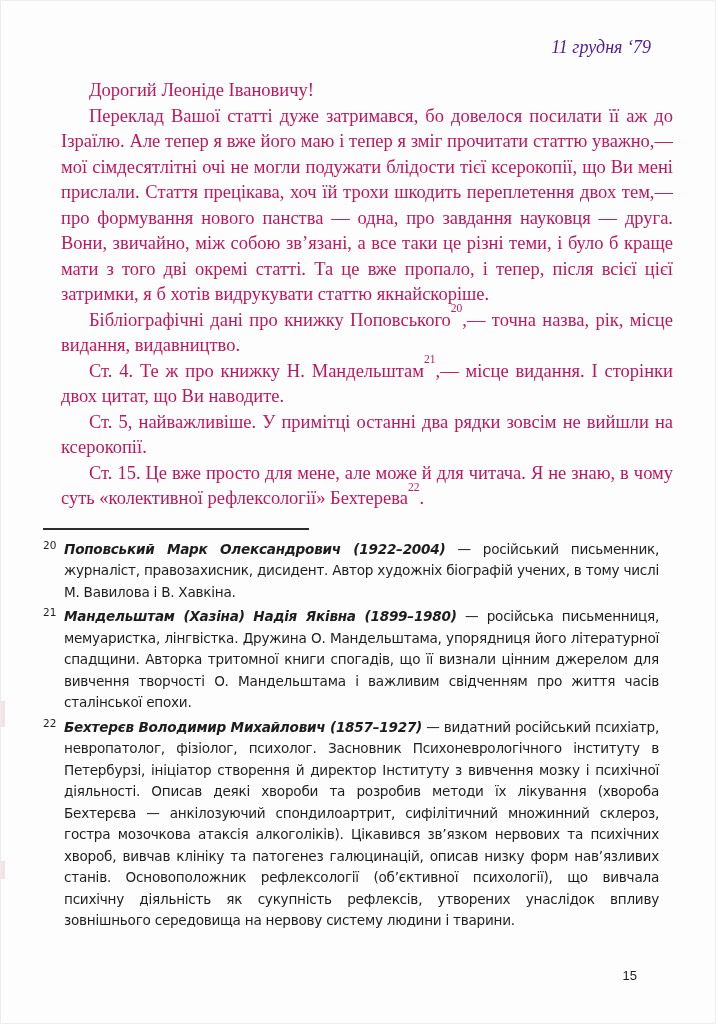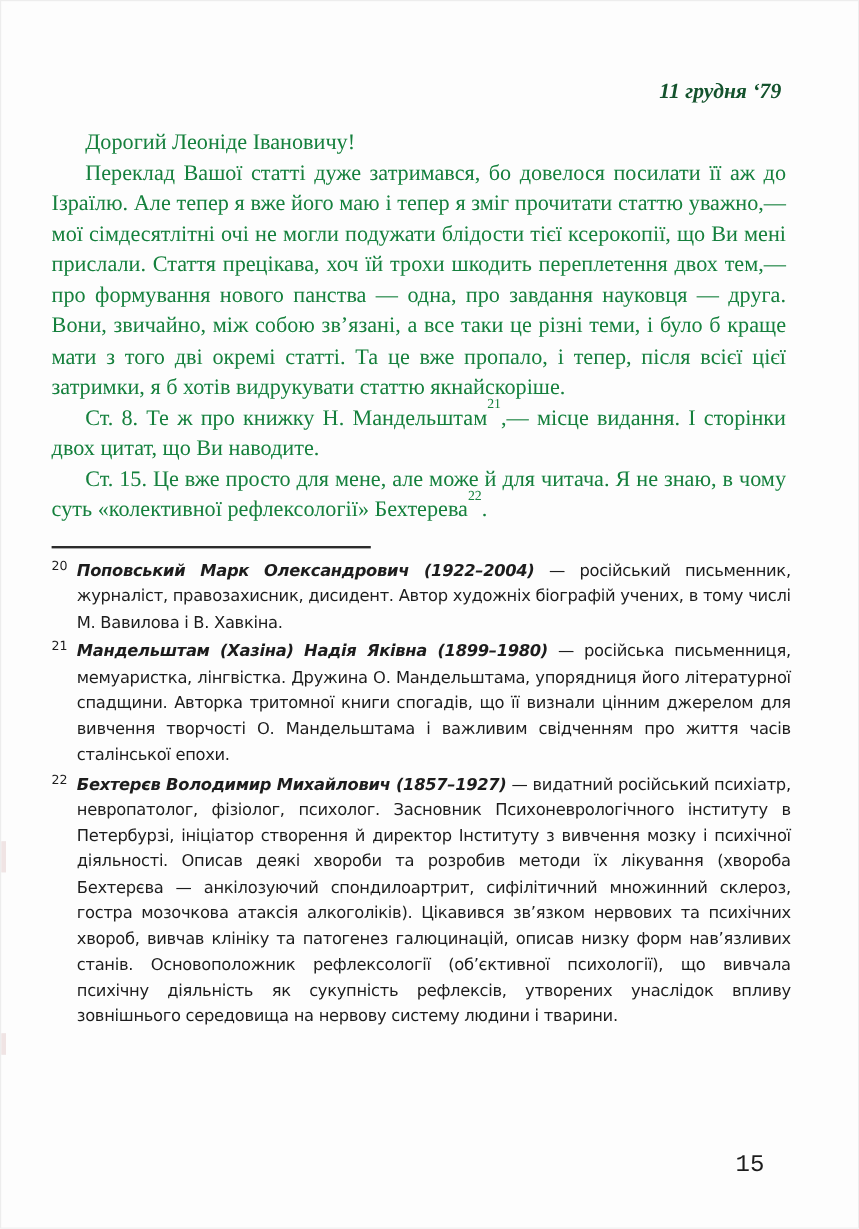--- a/index.html
+++ b/index.html
@@ -24,37 +24,36 @@
     position: absolute;
     left: 0;
     width: 4px;
     background: #e9d8d8;
     opacity: .7;
   }
   .artifact-1 { top: 700px; height: 26px; }
   .artifact-2 { top: 860px; height: 18px; }
 
   .date-header {
-    margin: 64px 64px 0 0;
+    margin: 35px 64px 0 0;
     text-align: right;
     font-style: italic;
     font-size: 18px;
     line-height: 22px;
-    color: #14532d;
-    font-weight: bold;
+    color: #4c1d95;
   }
 
   .letter-body {
-    margin: 20px 62px 0 42px;
+    margin: 20px 62px 0 60px;
     width: 612px;
     box-sizing: border-box;
     font-size: 18.5px;
     line-height: 25.5px;
     text-align: justify;
-    color: #15803d;
+    color: #be185d;
   }
   .letter-body p {
     margin: 0;
     text-indent: 28px;
   }
   .footnote-ref {
     font-size: 11.5px;
     line-height: 0;
     position: relative;
     top: -6px;
@@ -93,39 +92,41 @@
   }
   .footnote-name {
     font-style: italic;
     font-weight: bold;
   }
 
   .page-number {
     position: absolute;
     right: 78px;
     bottom: 40px;
-    font-family: Liberation Mono, monospace;
-    font-size: 20px;
+    font-family: Liberation Sans, sans-serif;
+    font-size: 13px;
     color: #1d1d1d;
   }
 </style>
 </head>
 <body>
 
 <div class="scan-page">
   <div class="scan-artifact artifact-1"></div>
   <div class="scan-artifact artifact-2"></div>
 
   <div class="date-header">11 грудня ‘79</div>
 
   <div class="letter-body">
     <p class="salutation">Дорогий Леоніде Івановичу!</p>
     <div id="paragraphs">
         <p><span class="paragraph-text">Переклад Вашої статті дуже затримався, бо довелося посилати її аж до Ізраїлю. Але тепер я вже його маю і тепер я зміг прочитати статтю уважно,— мої сімдесятлітні очі не могли подужати блідости тієї ксерокопії, що Ви мені прислали. Стаття прецікава, хоч їй трохи шкодить переплетення двох тем,— про формування нового панства — одна, про завдання науковця — друга. Вони, звичайно, між собою зв’язані, а все таки це різні теми, і було б краще мати з того дві окремі статті. Та це вже пропало, і тепер, після всієї цієї затримки, я б хотів видрукувати статтю якнайскоріше.</span></p>
-        <p><span class="paragraph-text">Ст. 8. Те ж про книжку Н. Мандельштам</span><sup class="footnote-ref">21</sup><span class="paragraph-text">,— місце видання. І сторінки двох цитат, що Ви наводите.</span></p>
+        <p><span class="paragraph-text">Бібліографічні дані про книжку Поповського</span><sup class="footnote-ref">20</sup><span class="paragraph-text">,— точна назва, рік, місце видання, видавництво.</span></p>
+        <p><span class="paragraph-text">Ст. 4. Те ж про книжку Н. Мандельштам</span><sup class="footnote-ref">21</sup><span class="paragraph-text">,— місце видання. І сторінки двох цитат, що Ви наводите.</span></p>
+        <p><span class="paragraph-text">Ст. 5, найважливіше. У примітці останні два рядки зовсім не вийшли на ксерокопії.</span></p>
         <p><span class="paragraph-text">Ст. 15. Це вже просто для мене, але може й для читача. Я не знаю, в чому суть «колективної рефлексології» Бехтерева</span><sup class="footnote-ref">22</sup><span class="paragraph-text">.</span></p>
       </div>
   </div>
 
   <div class="footnote-rule"></div>
 
   <div id="footnotes" class="footnotes">
       <div class="footnote-item"><span class="footnote-marker">20</span><span class="footnote-name">Поповський Марк Олександрович (1922–2004)</span><span class="footnote-text"> — російський письменник, журналіст, правозахисник, дисидент. Автор художніх біографій учених, в тому числі М. Вавилова і В. Хавкіна.</span></div>
       <div class="footnote-item"><span class="footnote-marker">21</span><span class="footnote-name">Мандельштам (Хазіна) Надія Яківна (1899–1980)</span><span class="footnote-text"> — російська письменниця, мемуаристка, лінгвістка. Дружина О. Мандельштама, упорядниця його літературної спадщини. Авторка тритомної книги спогадів, що її визнали цінним джерелом для вивчення творчості О. Мандельштама і важливим свідченням про життя часів сталінської епохи.</span></div>
       <div class="footnote-item"><span class="footnote-marker">22</span><span class="footnote-name">Бехтерєв Володимир Михайлович (1857–1927)</span><span class="footnote-text"> — видатний російський психіатр, невропатолог, фізіолог, психолог. Засновник Психоневрологічного інституту в Петербурзі, ініціатор створення й директор Інституту з вивчення мозку і психічної діяльності. Описав деякі хвороби та розробив методи їх лікування (хвороба Бехтерєва — анкілозуючий спондилоартрит, сифілітичний множинний склероз, гостра мозочкова атаксія алкоголіків). Цікавився зв’язком нервових та психічних хвороб, вивчав клініку та патогенез галюцинацій, описав низку форм нав’язливих станів. Основоположник рефлексології (об’єктивної психології), що вивчала психічну діяльність як сукупність рефлексів, утворених унаслідок впливу зовнішнього середовища на нервову систему людини і тварини.</span></div>

